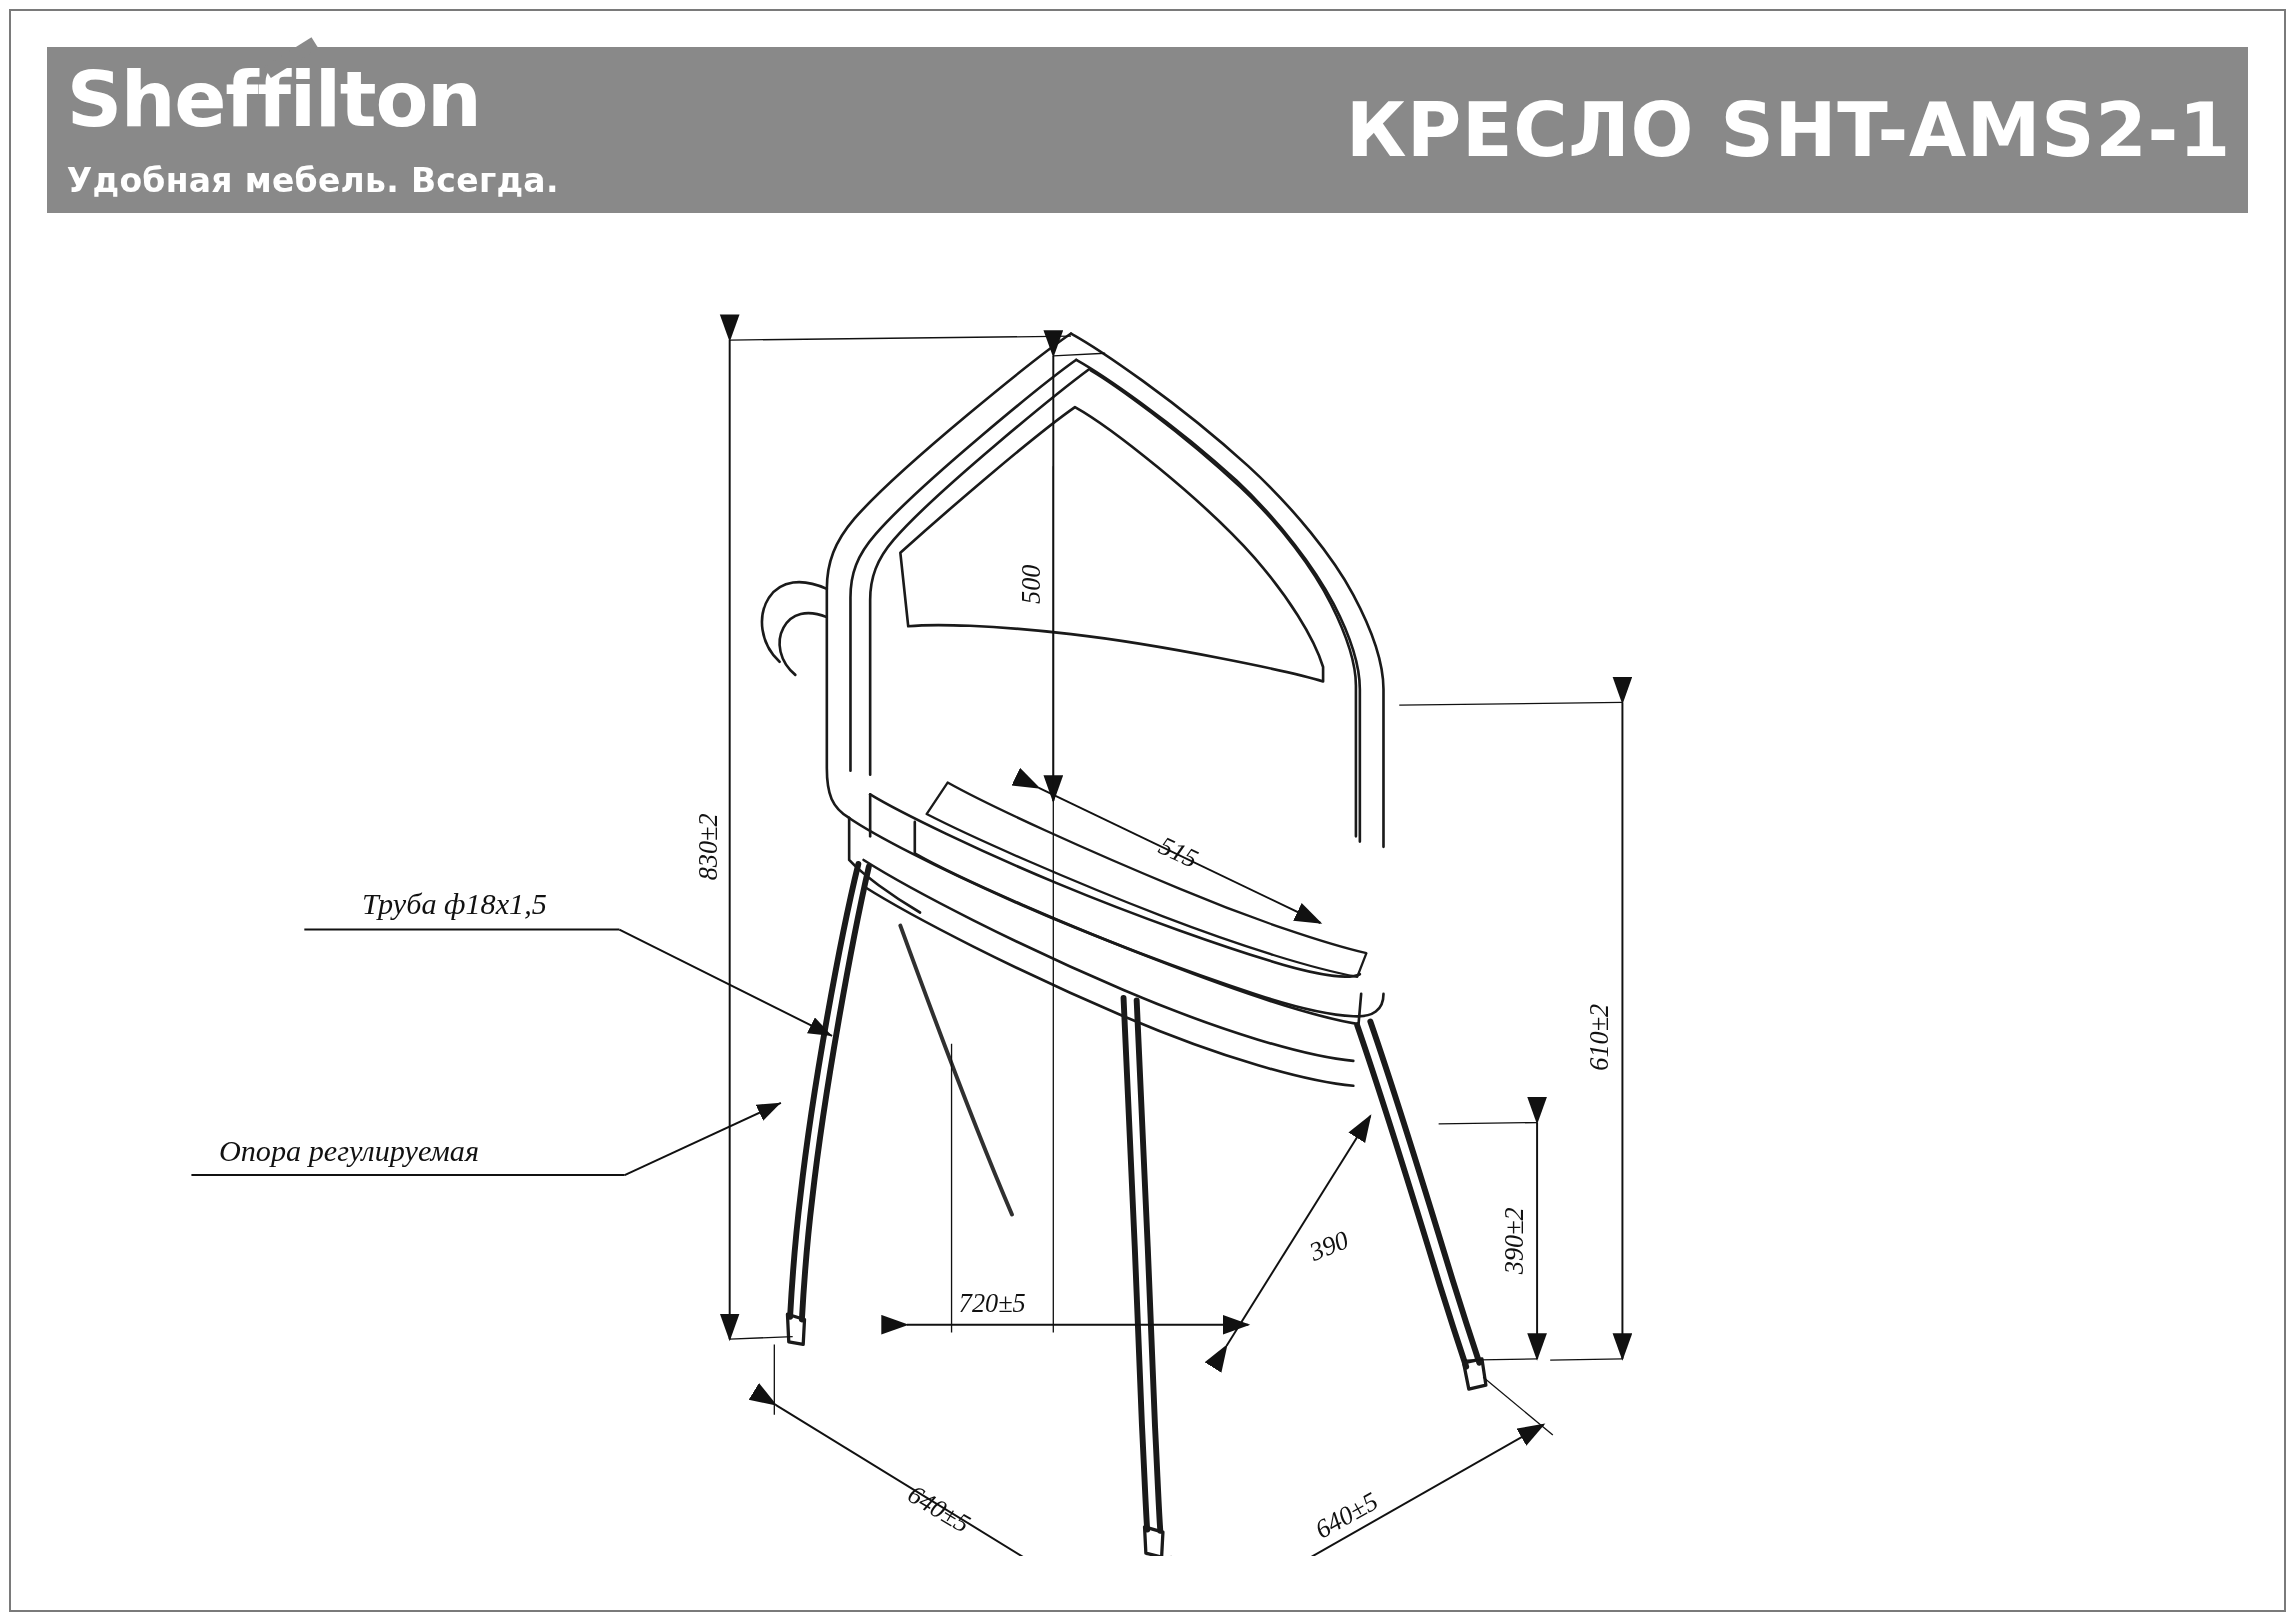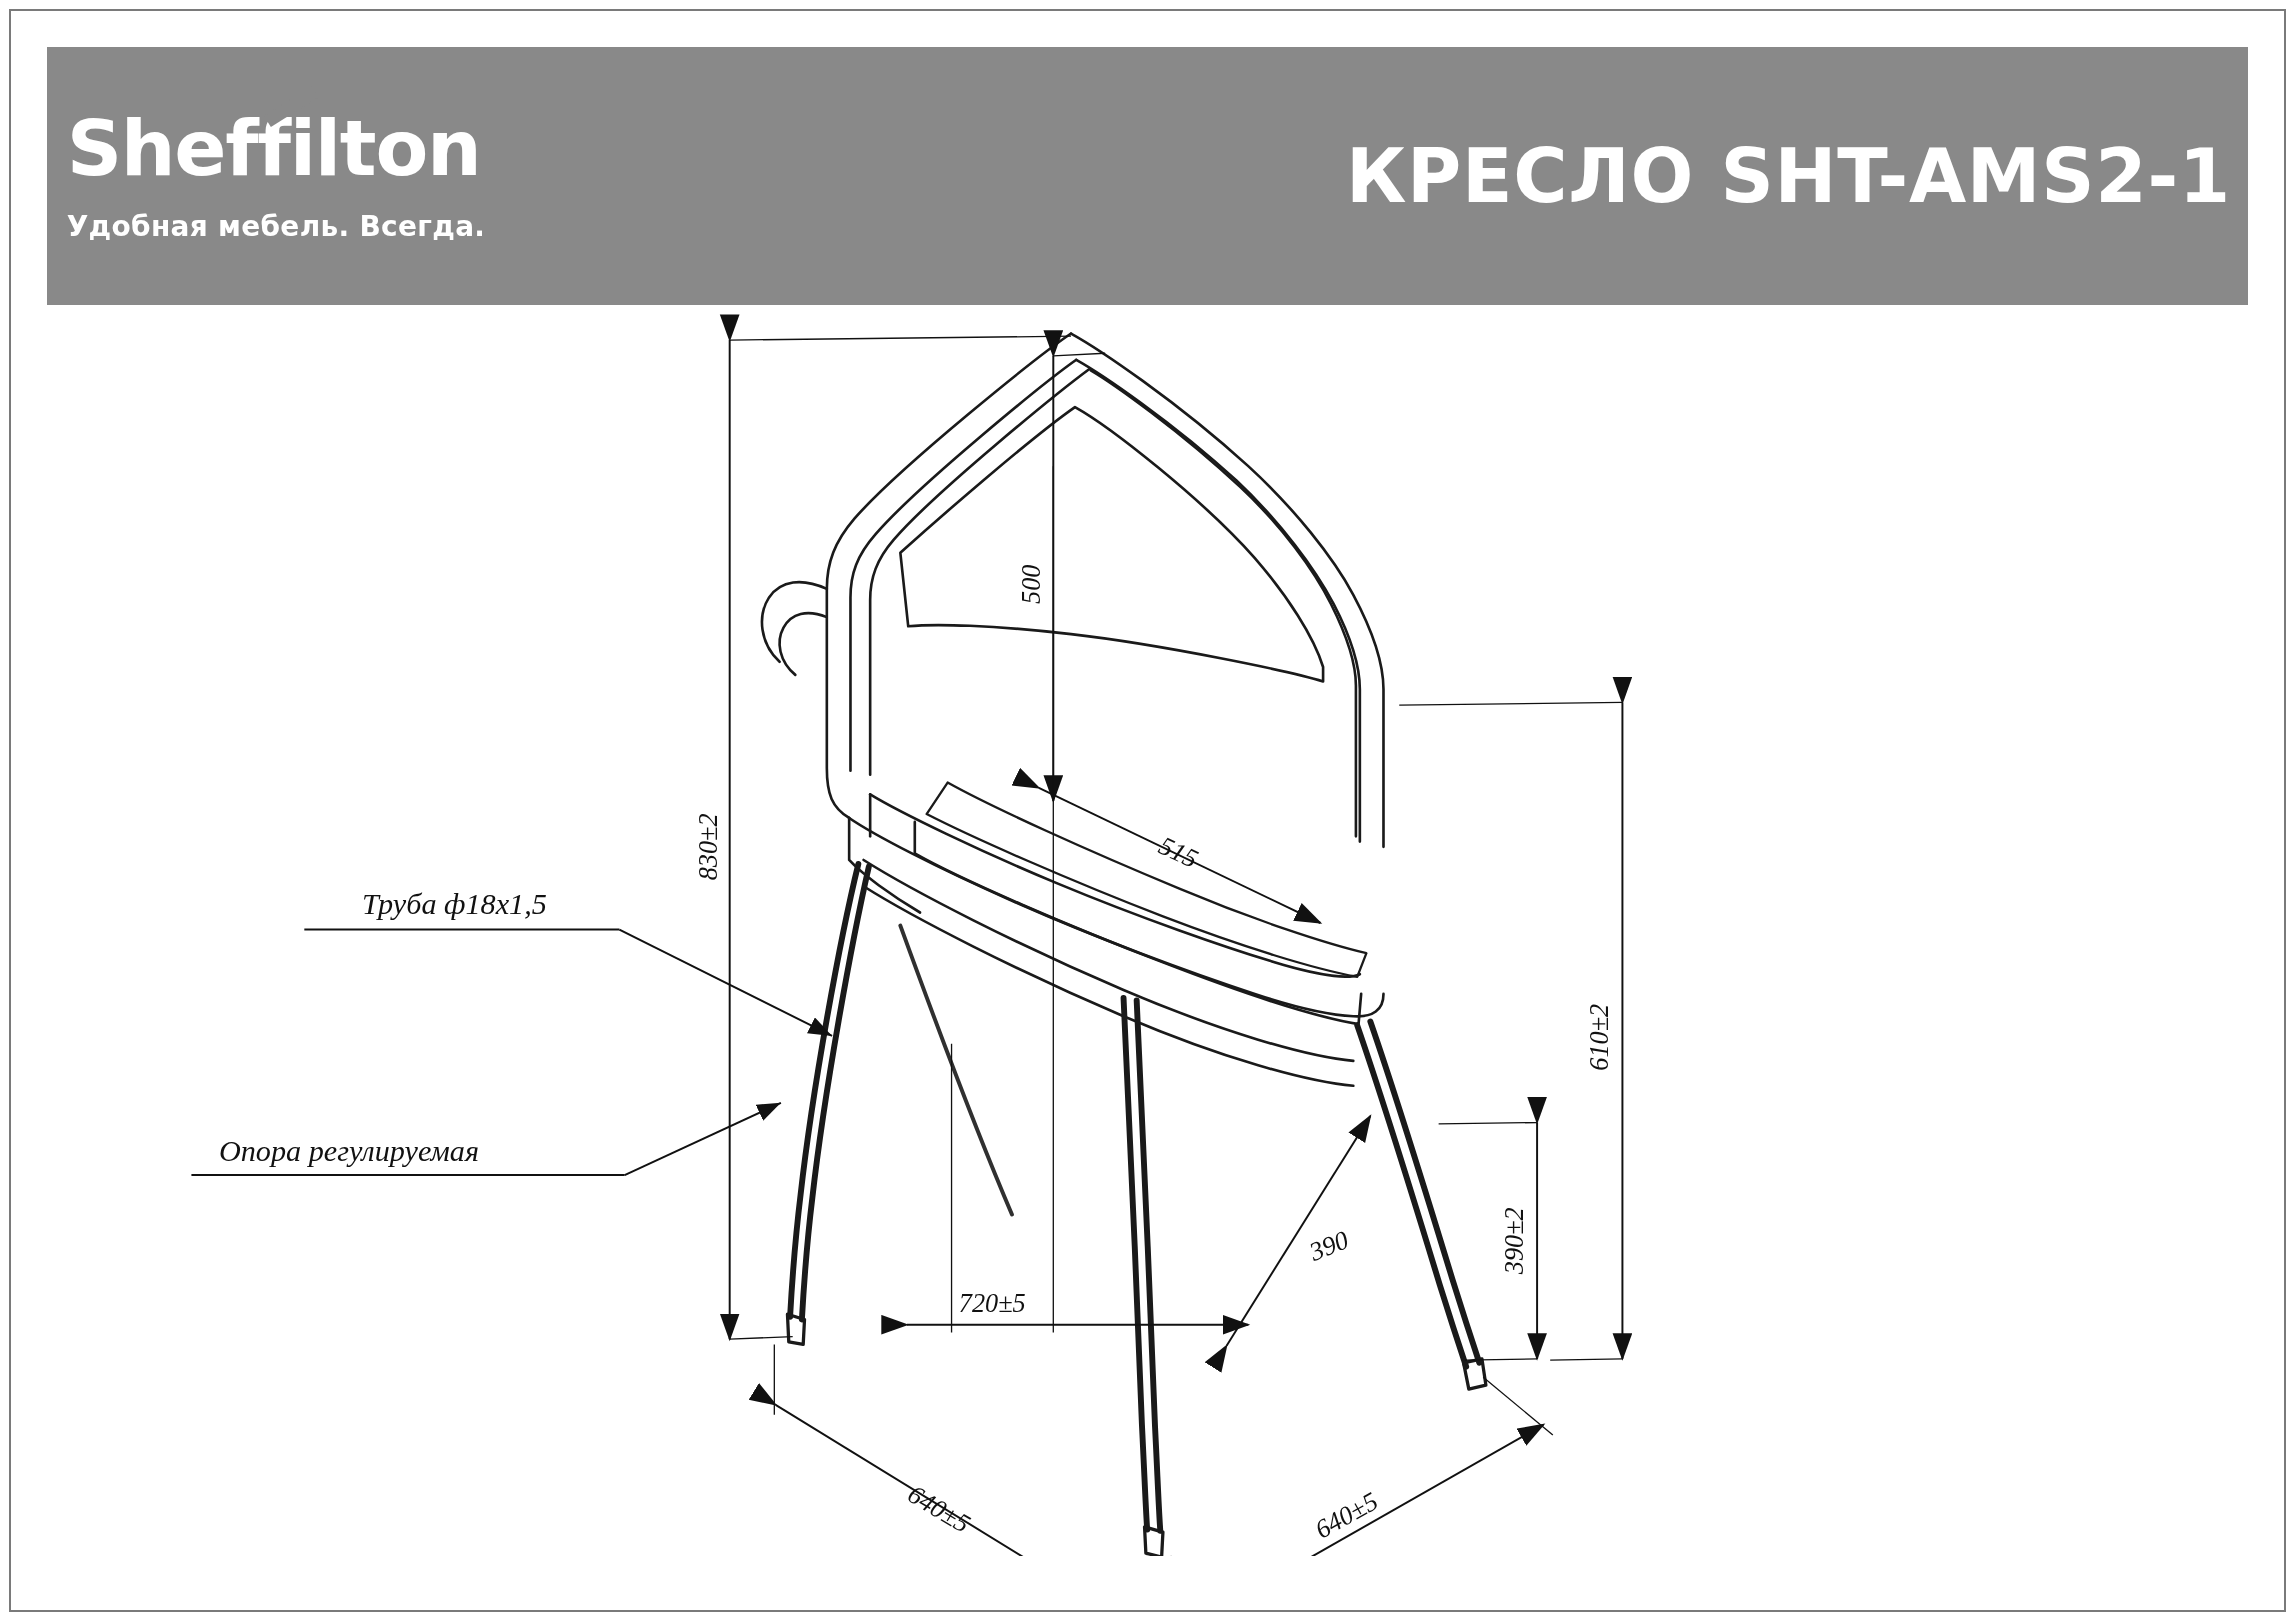--- a/index.html
+++ b/index.html
@@ -27,21 +27,21 @@
     border: 2px solid #7a7a7a;
     box-sizing: border-box;
     pointer-events: none;
   }
   
   .header {
     position: absolute;
     left: 47px;
     top: 47px;
     width: 2201px;
-    height: 258px;
+    height: 166px;
     background: #898989;
     box-sizing: border-box;
     display: flex;
     align-items: center;
     justify-content: space-between;
   }
   .brand {
     position: relative;
     margin-left: 19.7px;
     color: #ffffff;
@@ -60,21 +60,21 @@
     top: 6.6px;
     width: 56px;
     height: 13px;
     background: #898989;
     transform: rotate(-32deg);
     transform-origin: left top;
   }
   .brand-tagline {
     font-family: "DejaVu Sans", sans-serif;
     font-weight: bold;
-    font-size: 28px;
+    font-size: 33px;
     letter-spacing: 0.3px;
     margin-top: 23px;
     white-space: nowrap;
   }
   .doc-title {
     margin-right: 17px;
     color: #ffffff;
     font-family: "DejaVu Sans", sans-serif;
     font-weight: bold;
     font-size: 74px;

